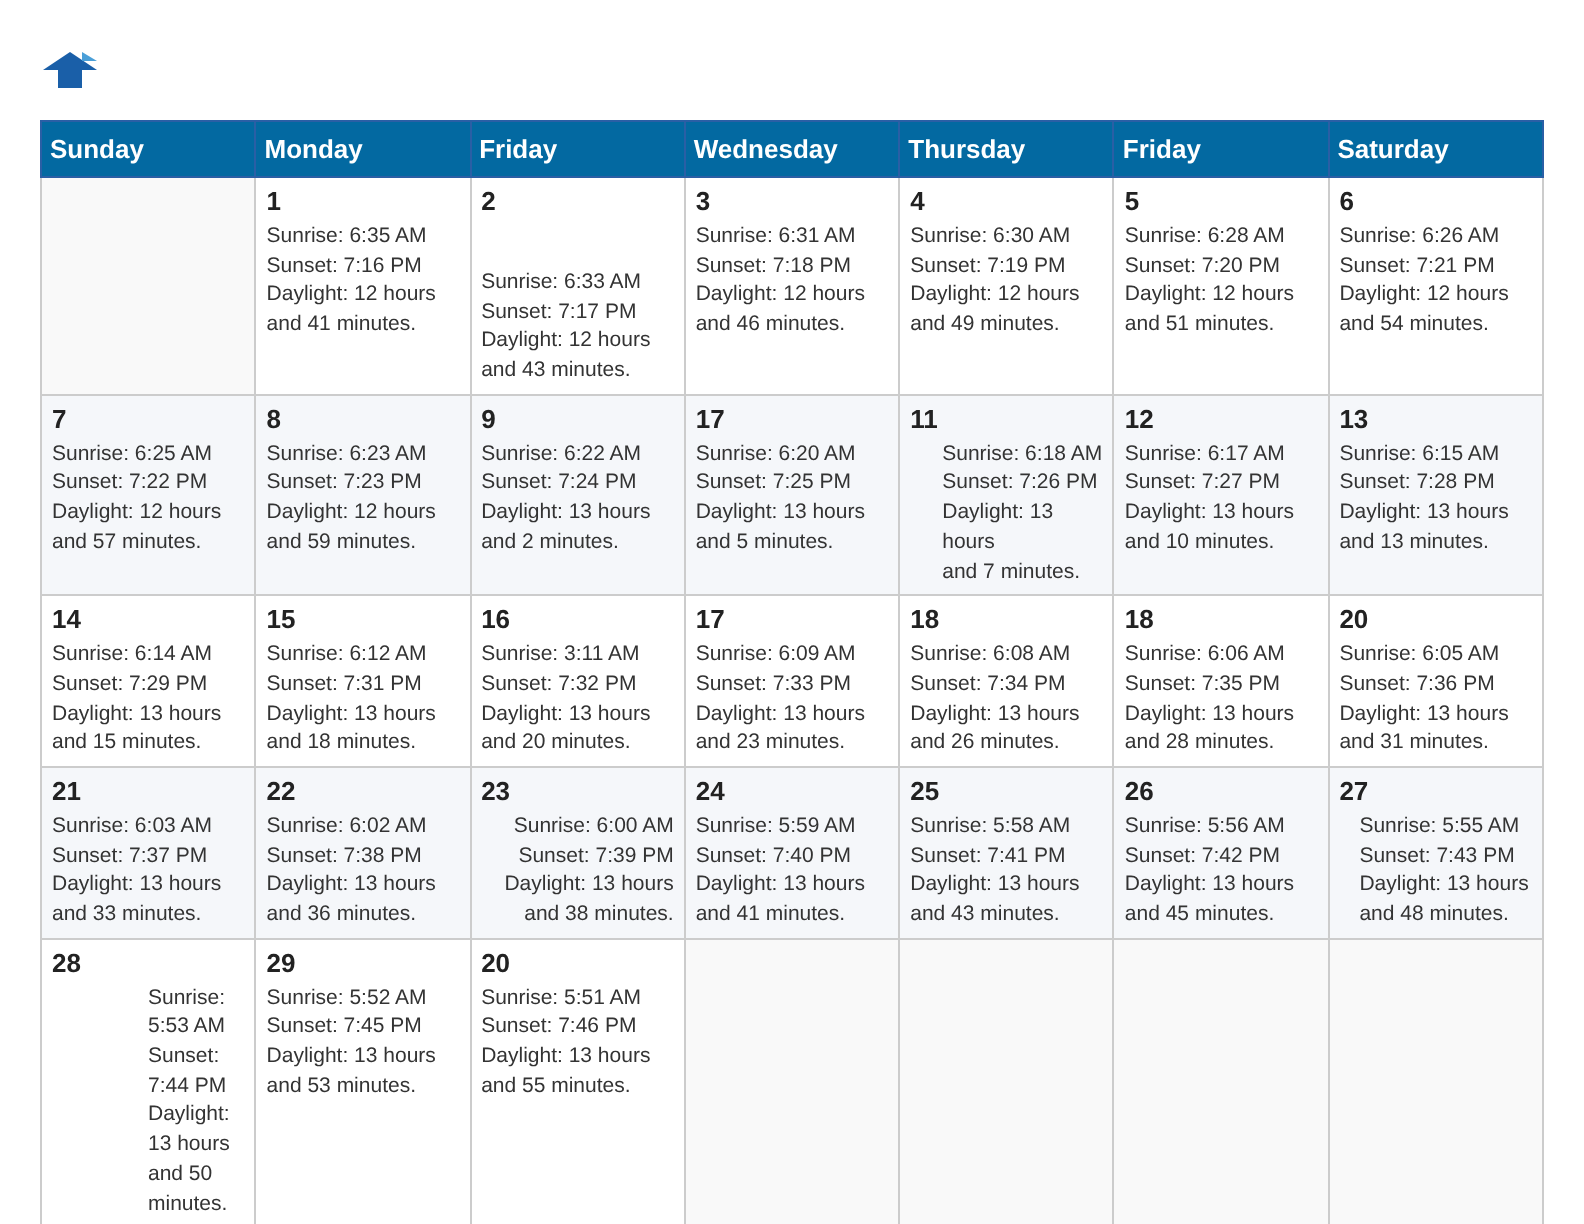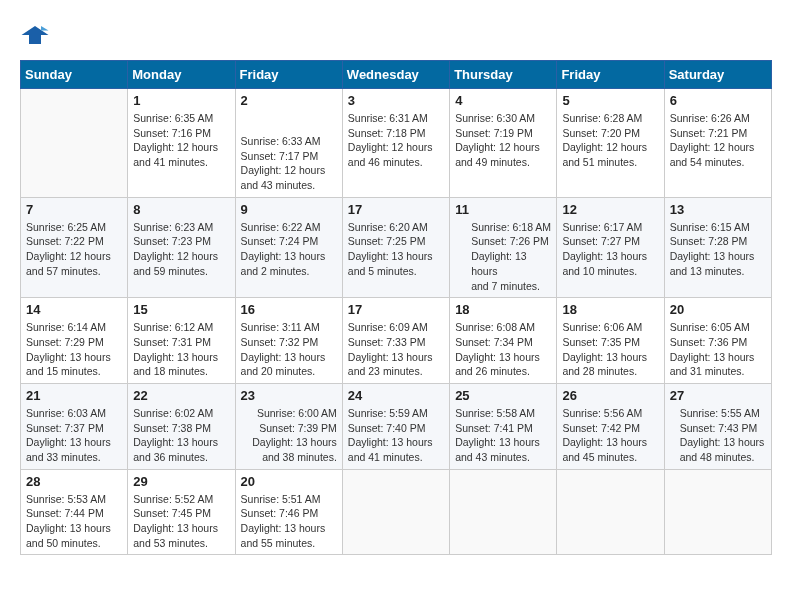--- a/index.html
+++ b/index.html
@@ -312,21 +312,21 @@
           <span class="day-number">27</span>
           <div class="day-info" style="white-space: pre-line; margin-left: 10px;">Sunrise: 5:55 AM
 Sunset: 7:43 PM
 Daylight: 13 hours
 and 48 minutes.</div>
         </td>
       </tr>
       <tr>
         <td>
           <span class="day-number">28</span>
-          <div class="day-info" style="white-space: pre-line;">Sunrise: 5:53 AM
+          <div class="day-info" style="white-space: pre-line; margin-left: 48px;">Sunrise: 5:53 AM
 Sunset: 7:44 PM
 Daylight: 13 hours
 and 50 minutes.</div>
         </td>
         <td>
           <span class="day-number">29</span>
           <div class="day-info" style="white-space: pre-line;">Sunrise: 5:52 AM
 Sunset: 7:45 PM
 Daylight: 13 hours
 and 53 minutes.</div>

